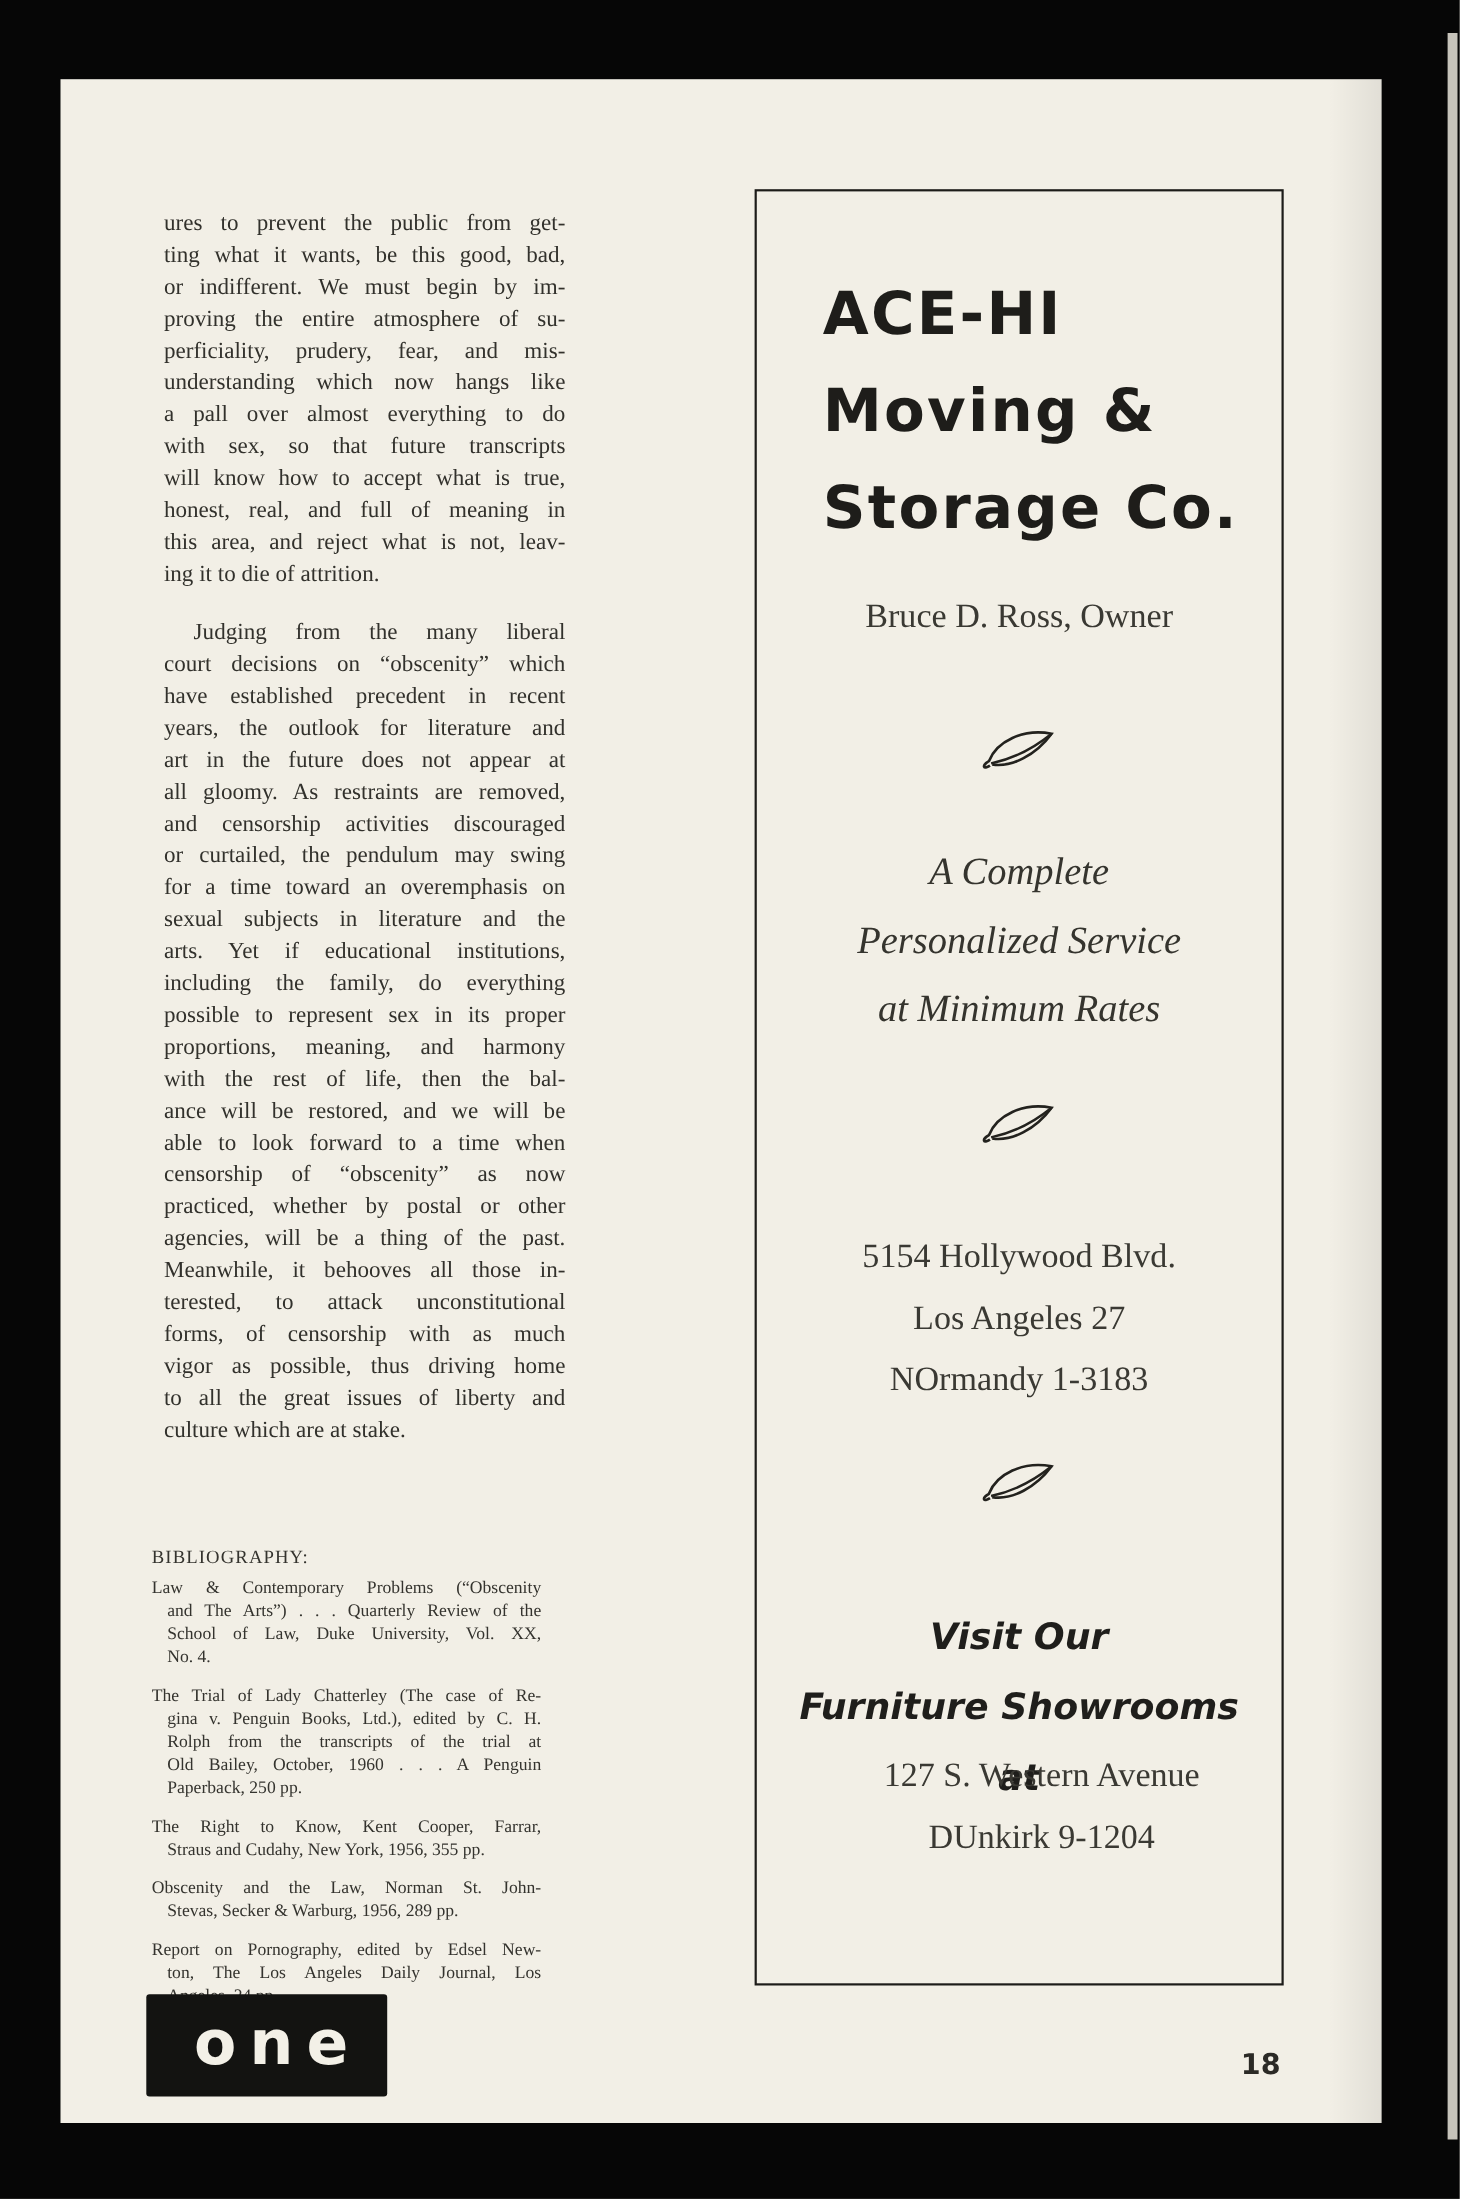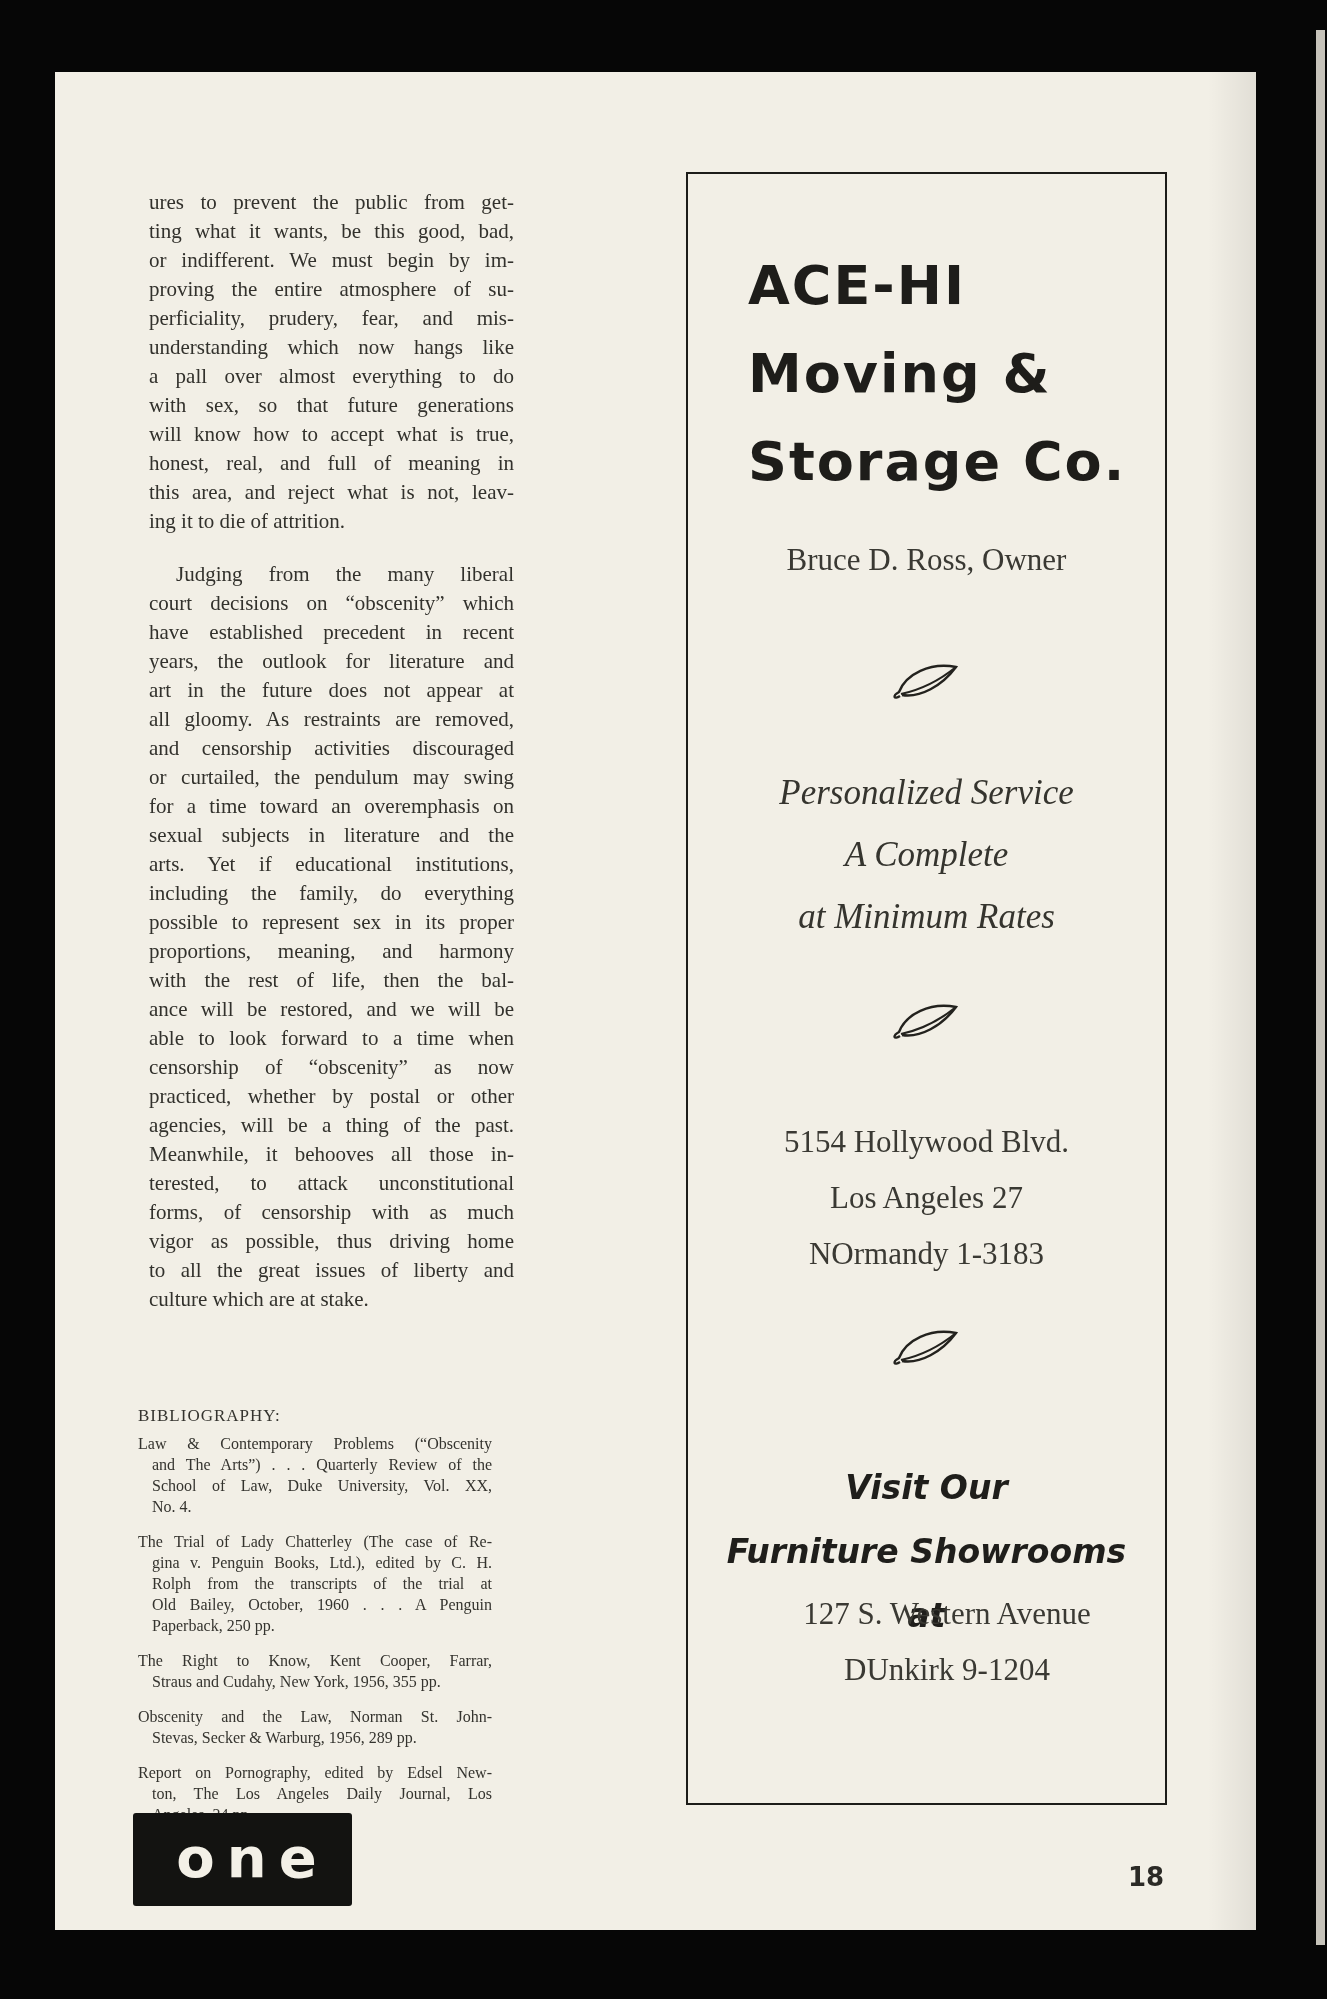--- a/index.html
+++ b/index.html
@@ -133,21 +133,21 @@
 
   <div class="article">
     <div class="para para1">
         <div class="line first">ures to prevent the public from get-</div>
         <div class="line">ting what it wants, be this good, bad,</div>
         <div class="line">or indifferent. We must begin by im-</div>
         <div class="line">proving the entire atmosphere of su-</div>
         <div class="line">perficiality, prudery, fear, and mis-</div>
         <div class="line">understanding which now hangs like</div>
         <div class="line">a pall over almost everything to do</div>
-        <div class="line">with sex, so that future generations</div>
+        <div class="line">with sex, so that future transcripts</div>
         <div class="line">will know how to accept what is true,</div>
         <div class="line">honest, real, and full of meaning in</div>
         <div class="line">this area, and reject what is not, leav-</div>
         <div class="line last">ing it to die of attrition.</div>
       </div>
     <div class="para para2">
         <div class="line first">Judging from the many liberal</div>
         <div class="line">court decisions on “obscenity” which</div>
         <div class="line">have established precedent in recent</div>
         <div class="line">years, the outlook for literature and</div>
@@ -216,22 +216,22 @@
     <div class="ad-block ad-owner">Bruce D. Ross, Owner</div>
 
     <div class="leaf leaf-1">
       <svg width="74" height="44" viewBox="0 0 74 44">
         <path d="M10 36 C4 40 2 36 9 32 C16 14 40 2 66 7 C52 26 30 38 12 35" fill="none" stroke="#23221e" stroke-width="2.4"></path>
         <path d="M11 34 C30 30 50 20 66 7" fill="none" stroke="#23221e" stroke-width="2.2"></path>
       </svg>
     </div>
 
     <div class="ad-block ad-slogan">
+        <div class="line first">A Complete</div>
         <div class="line">Personalized Service</div>
-        <div class="line first">A Complete</div>
         <div class="line last">at Minimum Rates</div>
       </div>
 
     <div class="leaf leaf-2">
       <svg width="74" height="44" viewBox="0 0 74 44">
         <path d="M10 36 C4 40 2 36 9 32 C16 14 40 2 66 7 C52 26 30 38 12 35" fill="none" stroke="#23221e" stroke-width="2.4"></path>
         <path d="M11 34 C30 30 50 20 66 7" fill="none" stroke="#23221e" stroke-width="2.2"></path>
       </svg>
     </div>
 

